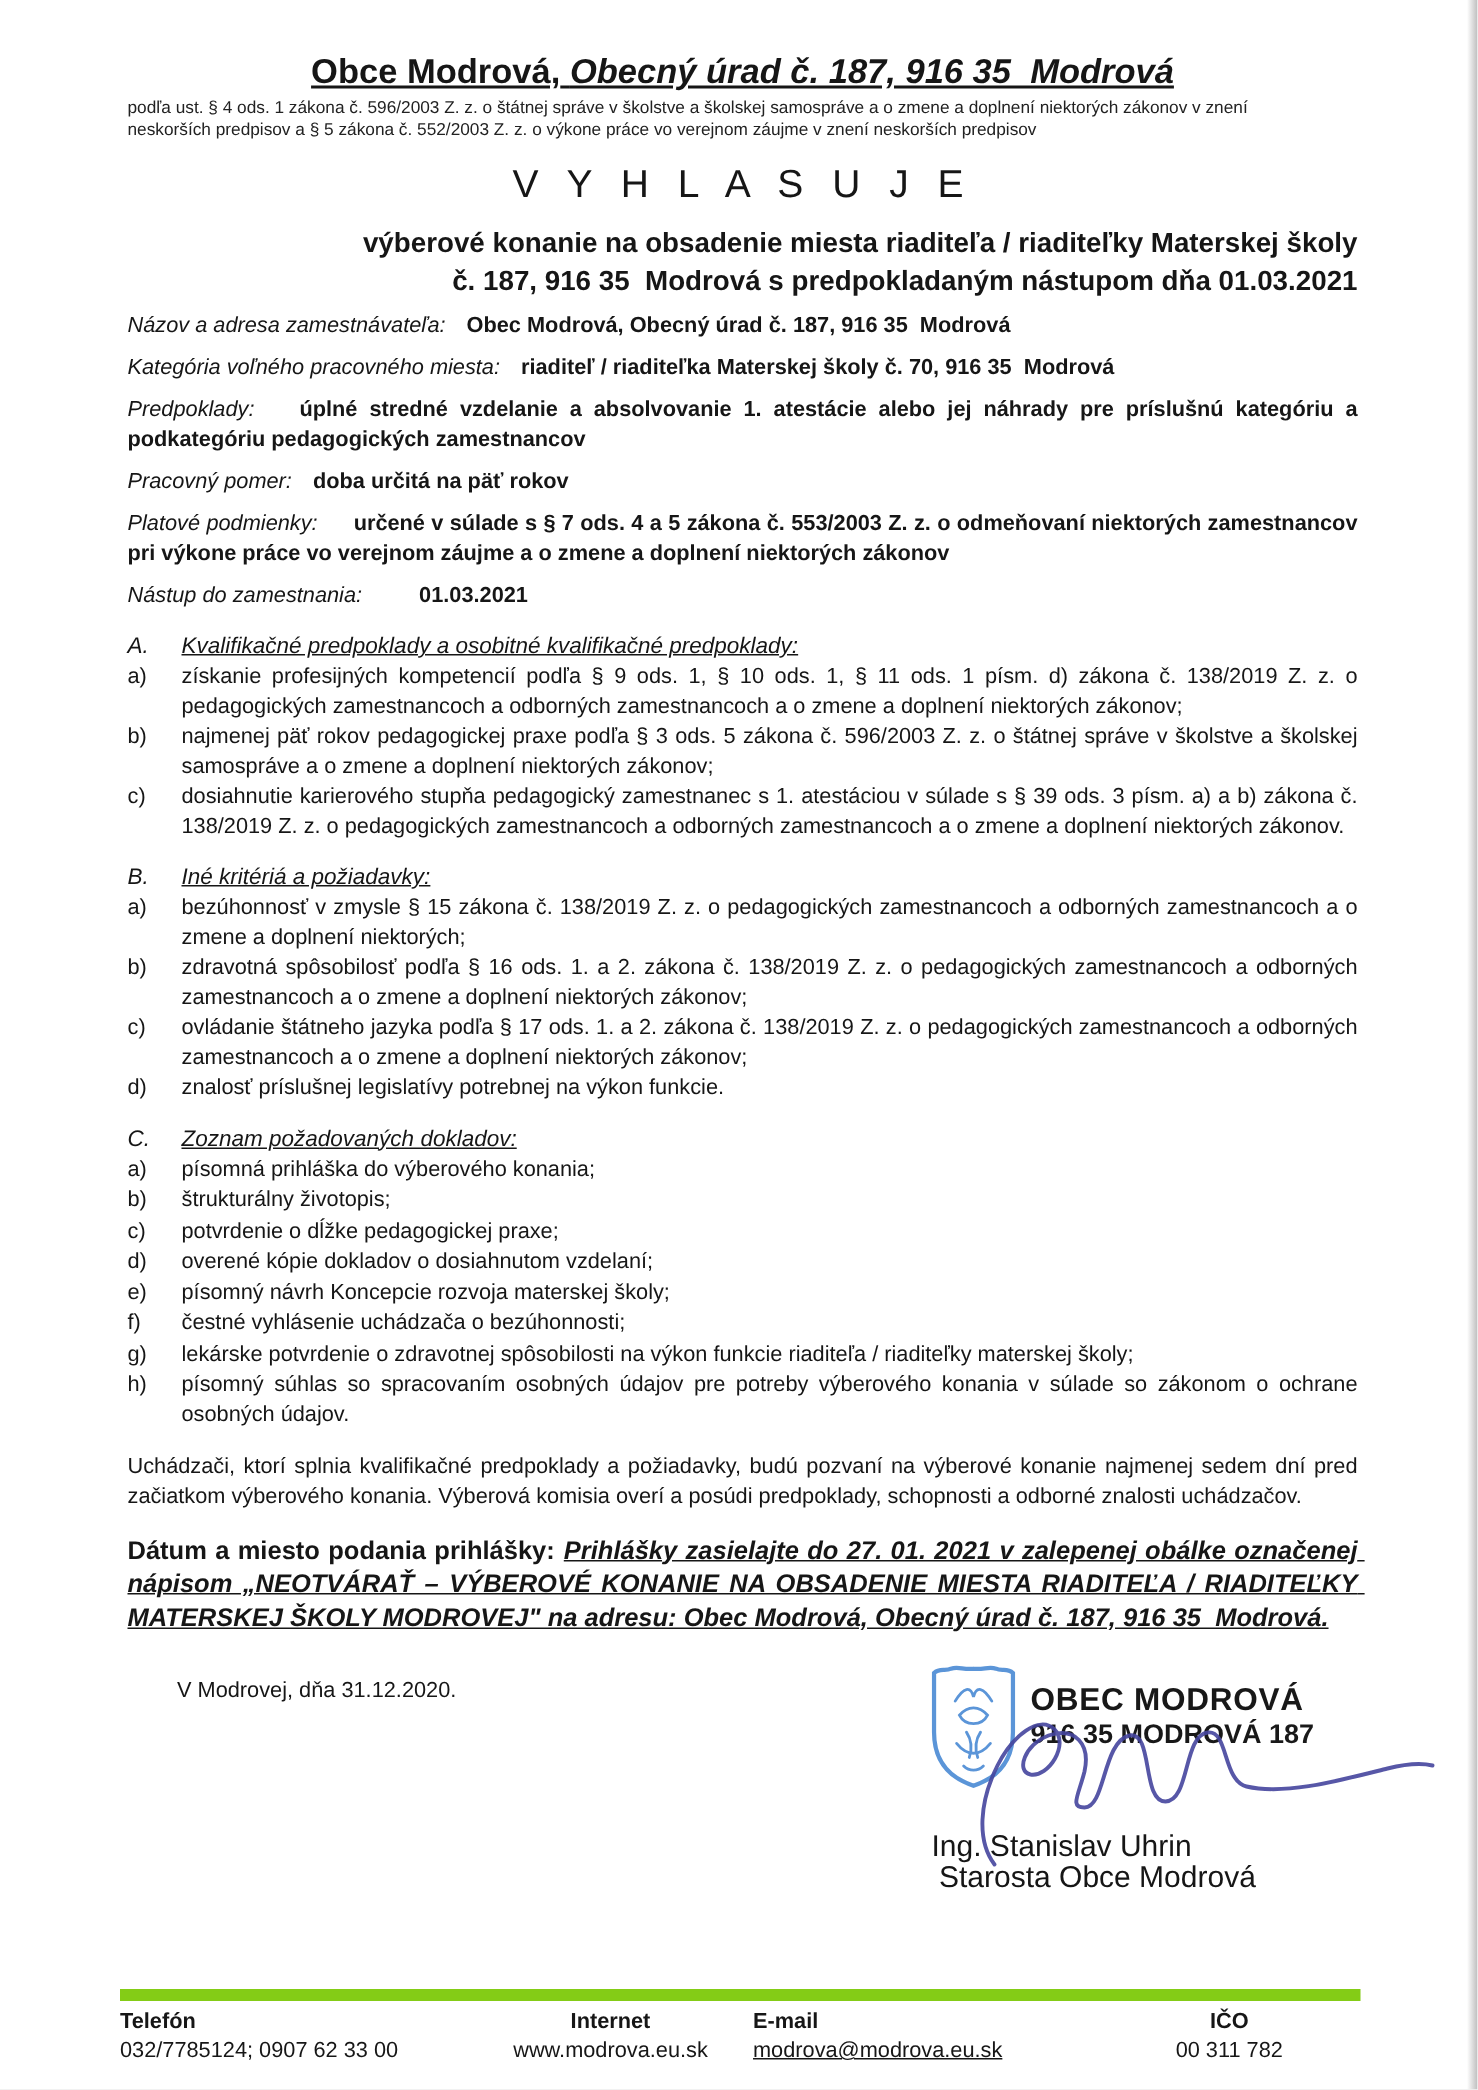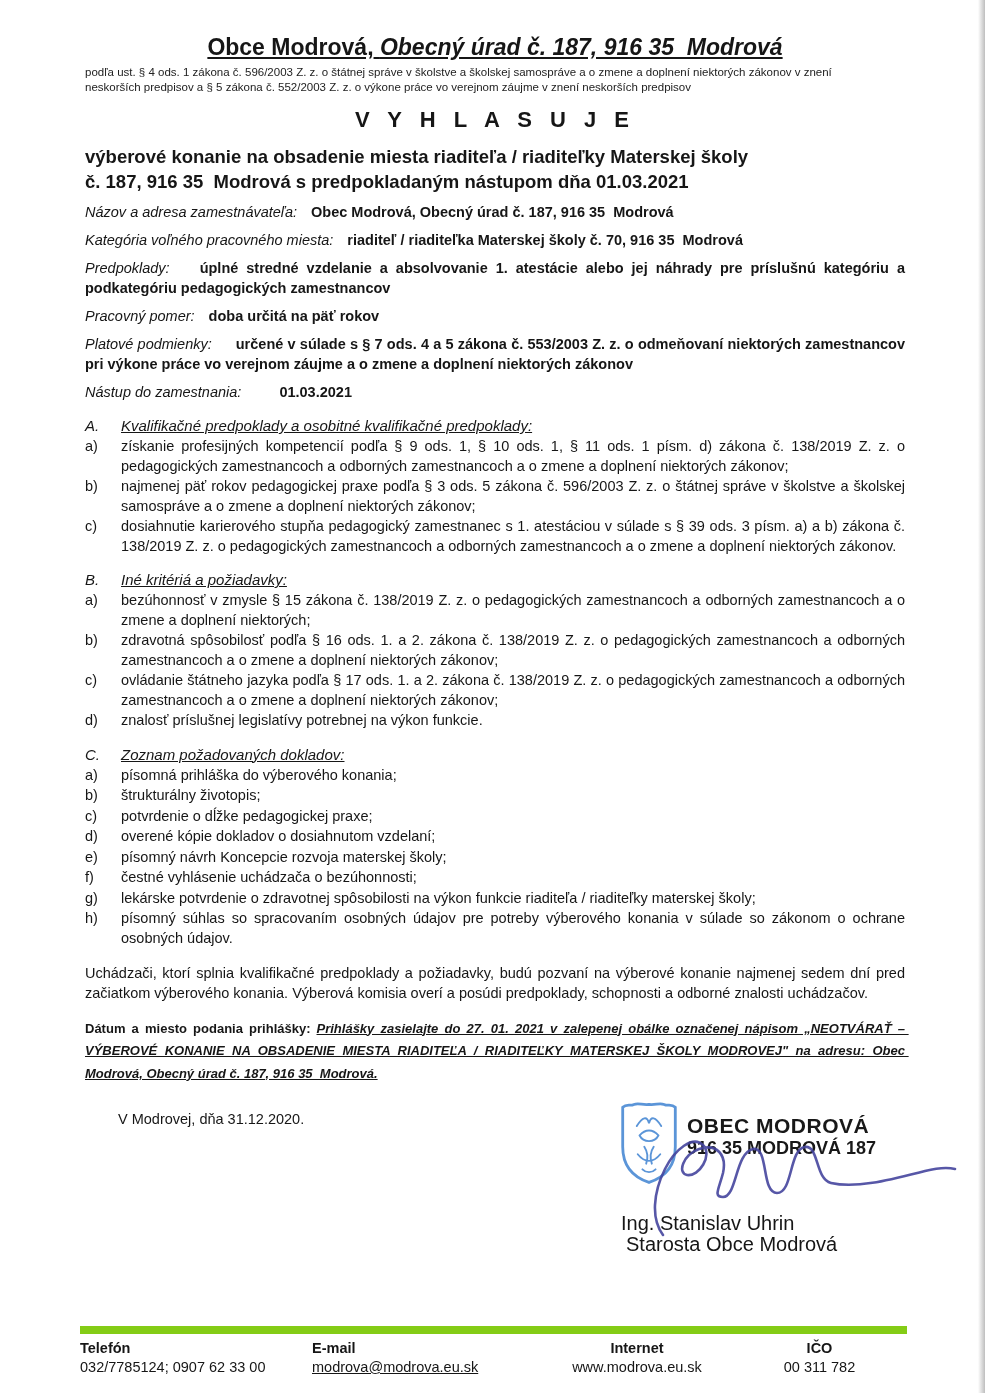--- a/index.html
+++ b/index.html
@@ -8,22 +8,22 @@
     font-family:"Liberation Sans","DejaVu Sans",sans-serif;color:#161616;
     overflow:hidden;margin:0 auto;
   }
   .content{padding:34px 80px 0 85px;}
 
   
   .title-wrap{text-align:center;}
   .title-u{font-size:23px;font-weight:bold;text-decoration:underline;white-space:pre-wrap;}
   .ti{font-style:italic;}
   .legal{margin:4px 0 0;font-size:11.5px;line-height:15px;text-align:left;color:#222;}
-  .announce{margin-top:12px;text-align:center;font-size:22px;font-weight:bold;letter-spacing:6px;}
-  .subtitle{margin:11px 0 0;text-align:left;font-size:18.5px;font-weight:bold;line-height:25px;}
+  .announce{margin-top:12px;text-align:center;font-size:26px;font-weight:normal;letter-spacing:6px;}
+  .subtitle{margin:11px 0 0;text-align:right;font-size:18.5px;font-weight:bold;line-height:25px;}
   .pw{white-space:pre-wrap;}
 
   
   .field{margin:8px 0 0;font-size:14.5px;line-height:20px;text-align:justify;}
   .flabel{font-style:italic;margin-right:14px;}
   .f2 .flabel{margin-right:30px;}
   .f5 .flabel{margin-right:24px;}
   .f6 .flabel{margin-right:38px;}
   .fvalue{font-weight:bold;}
 
@@ -33,21 +33,21 @@
   .section{margin-top:14px;}
   .sec-title-row{display:flex;font-size:15px;font-style:italic;line-height:20px;}
   .sec-letter{width:36px;flex:none;}
   .sec-title{text-decoration:underline;}
   .item{display:flex;margin-top:1px;font-size:14.5px;line-height:19.5px;}
   .item-letter{width:36px;flex:none;}
   .item-text{flex:1;text-align:justify;}
 
   .closing{margin-top:15px;font-size:14.5px;line-height:20px;text-align:justify;}
 
-  .submission{margin-top:13px;font-size:13px;line-height:22.5px;text-align:justify;font-weight:bold;}
+  .submission{margin-top:13px;font-size:17px;line-height:22.5px;text-align:justify;font-weight:bold;}
   .sub-label{margin-right:6px;}
   .sub-text{font-style:italic;text-decoration:underline;}
 
   
   .sign-area{position:relative;height:178px;margin-top:14px;}
   .place-date{position:absolute;left:33px;top:12px;font-size:14.5px;}
   .stamp{position:absolute;left:533px;top:0;display:flex;align-items:flex-start;color:#000000;opacity:.9;}
   .shield-svg{width:62px;height:88px;flex:none;}
   .stamp-text{margin-left:7px;padding-top:14px;font-weight:bold;line-height:1.2;white-space:nowrap;}
   .stamp-l1{font-size:21px;letter-spacing:.5px;}
@@ -214,28 +214,28 @@
         <div class="signer-title">Starosta Obce Modrová</div>
       </div>
     </div>
   </div>
 
   <div class="doc-footer">
     <div class="fcol c1">
       <div class="flab">Telefón</div>
       <div class="fval">032/7785124; 0907 62 33 00</div>
     </div>
+    <div class="fcol c3">
+      <div class="flab">Internet</div>
+      <div class="fval">www.modrova.eu.sk</div>
+    </div>
     <div class="fcol c2">
       <div class="flab">E-mail</div>
       <div class="fval email">modrova@modrova.eu.sk</div>
     </div>
-    <div class="fcol c3">
-      <div class="flab">Internet</div>
-      <div class="fval">www.modrova.eu.sk</div>
-    </div>
     <div class="fcol c4">
       <div class="flab">IČO</div>
       <div class="fval">00 311 782</div>
     </div>
   </div>
 
   <div class="scan-edge"></div>
 </div>
 
 </body></html>

